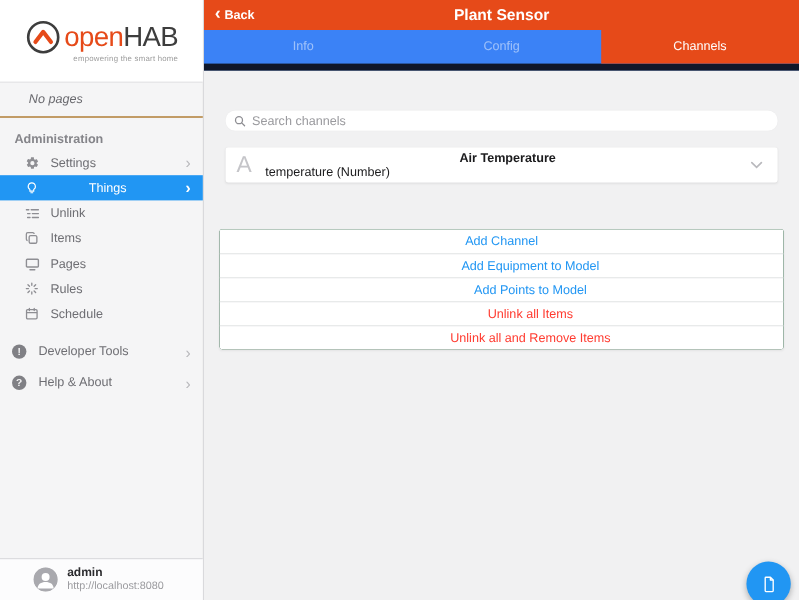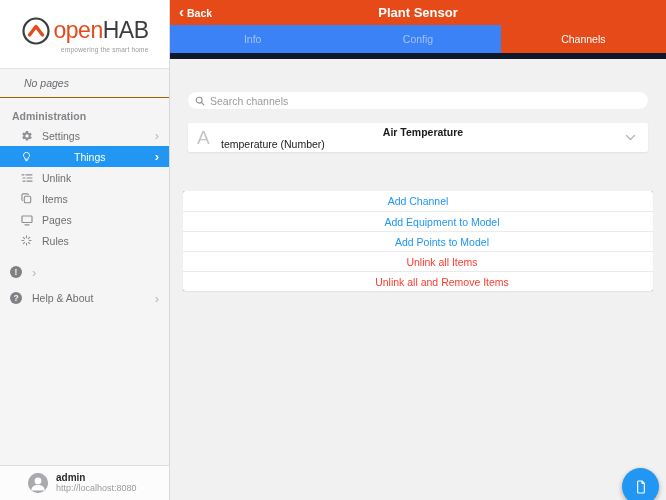--- a/index.html
+++ b/index.html
@@ -172,25 +172,36 @@
 
       <div class="nav-item">
         <span class="nav-icon">
           <svg width="11" height="11" viewBox="0 0 12 12" stroke="#8e8e93" stroke-width="1.2" stroke-linecap="round">
               <path d="M6 1v2M6 9v2M1 6h2M9 6h2M2.5 2.5l1.4 1.4M9.5 2.5 8.1 3.9M2.5 9.5l1.4-1.4M9.5 9.5 8.1 8.1"></path>
             </svg>
         </span>
         <span class="nav-label">Rules</span>
       </div>
 
+      <div class="nav-item">
+        <span class="nav-icon">
+          <svg width="11" height="11" viewBox="0 0 12 12" fill="none" stroke="#8e8e93" stroke-width="1.2">
+              <rect x="1.2" y="2.2" width="9.6" height="8.4" rx="1"></rect>
+              <path d="M1.2 5h9.6"></path>
+              <path d="M3.8 1v2M8.2 1v2" stroke-linecap="round"></path>
+            </svg>
+        </span>
+        <span class="nav-label">Schedule</span>
+      </div>
     </nav>
 
     <div class="secondary">
       <div class="sec-item">
         <span class="sec-icon">!</span>
+        <span class="nav-label">Developer Tools</span>
         <span class="chev">›</span>
       </div>
       <div class="sec-item">
         <span class="sec-icon">?</span>
         <span class="nav-label">Help &amp; About</span>
         <span class="chev">›</span>
       </div>
     </div>
 
     <div class="sidebar-footer">

